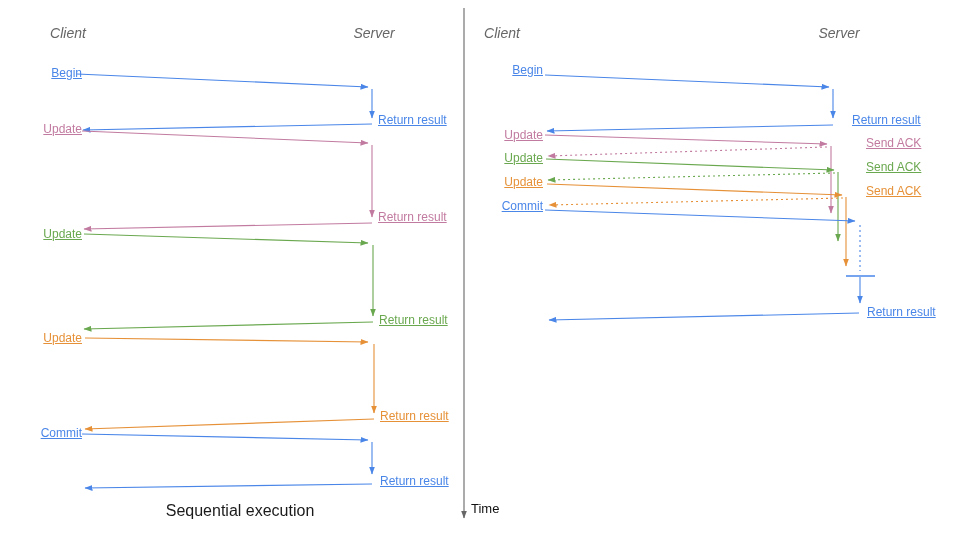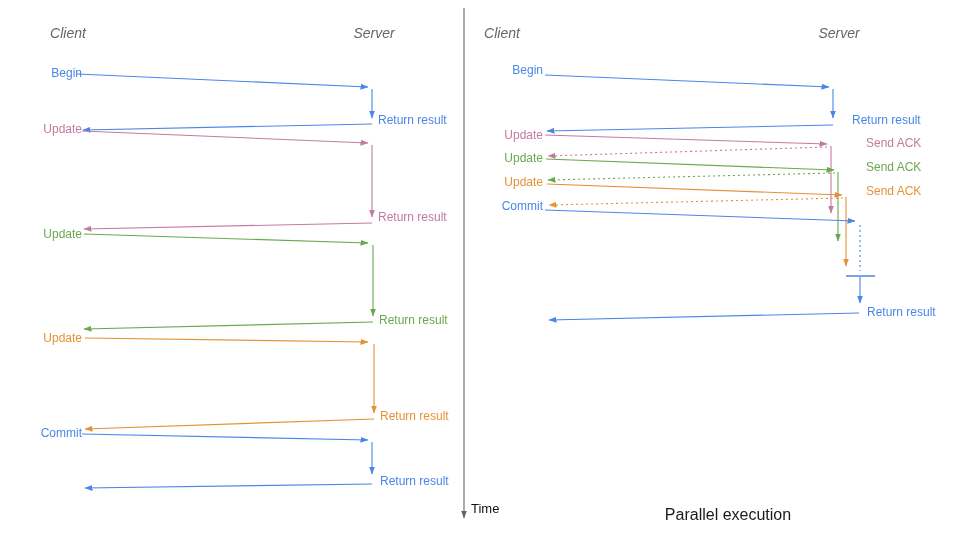--- a/index.html
+++ b/index.html
@@ -1,19 +1,19 @@
 <!DOCTYPE html>
 <html><head>
 <meta charset="utf-8">
 <style>
   html,body{margin:0;padding:0;background:#ffffff;}
   #stage{position:relative;width:960px;height:540px;background:#ffffff;overflow:hidden;
          font-family:"Liberation Sans", sans-serif;}
   #wires{position:absolute;left:0;top:0;}
-  .lbl{position:absolute;font-size:12px;line-height:13px;white-space:nowrap;}
+  .lbl{position:absolute;font-size:12px;line-height:13px;white-space:nowrap;text-decoration:underline;}
   .msg{width:62px;text-align:right;}
   .c-blue{color:#4a86e8}
   .c-pink{color:#c27ba0}
   .c-green{color:#6aa84f}
   .c-orange{color:#e69138}
   .hdr{position:absolute;font-style:italic;font-size:14px;color:#666666;width:70px;text-align:center;}
   .caption{position:absolute;font-size:16px;color:#1a1a1a;width:220px;text-align:center;}
   .time{position:absolute;font-size:13px;color:#111111;}
 </style>
 </head>
@@ -119,16 +119,16 @@
   <div class="lbl msg c-green" style="left:481px;top:152px;">Update</div>
   <div class="lbl msg c-orange" style="left:481px;top:176px;">Update</div>
   <div class="lbl msg c-blue" style="left:481px;top:200px;">Commit</div>
 
   <div class="lbl c-blue" style="left:852px;top:114px;">Return result</div>
   <div class="lbl c-pink" style="left:866px;top:137px;">Send ACK</div>
   <div class="lbl c-green" style="left:866px;top:161px;">Send ACK</div>
   <div class="lbl c-orange" style="left:866px;top:185px;">Send ACK</div>
   <div class="lbl c-blue" style="left:867px;top:306px;">Return result</div>
 
-  <div class="caption" style="left:618px;top:506px;">Parallel execution</div>
+  <div class="caption" style="left:130px;top:502px;">Sequential execution</div>
   <div class="time" style="left:451px;top:501px;margin-left:20px;">Time</div>
 
 </div>
 
 </body></html>

